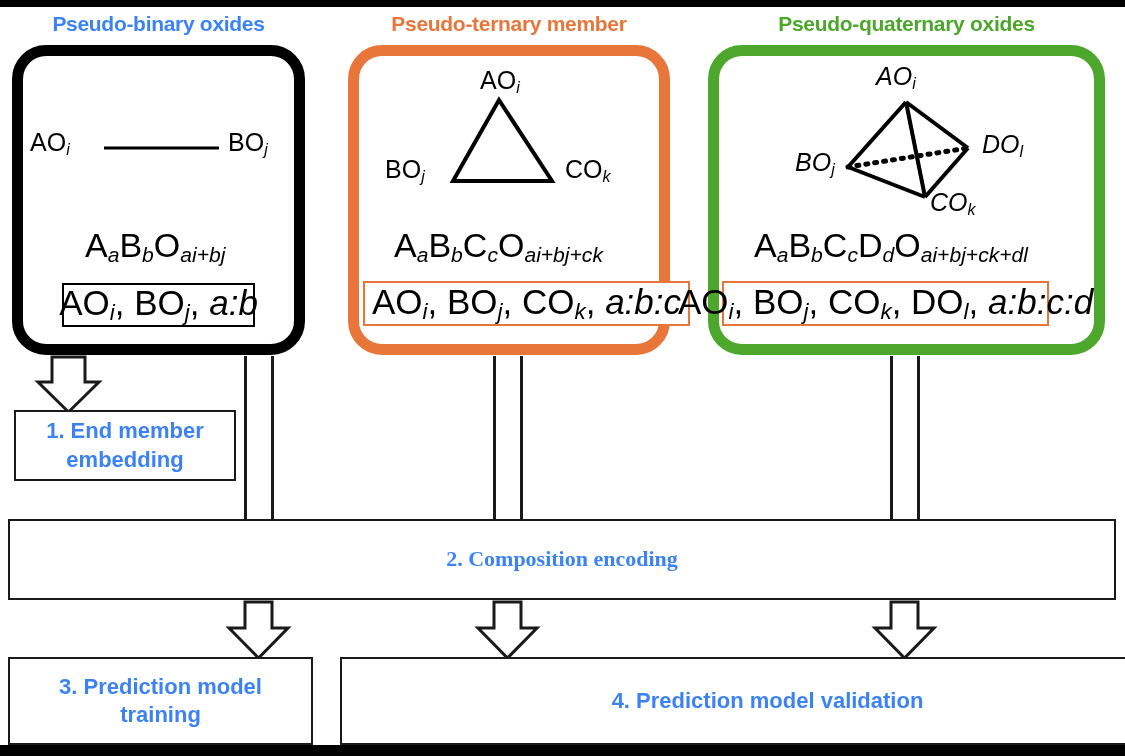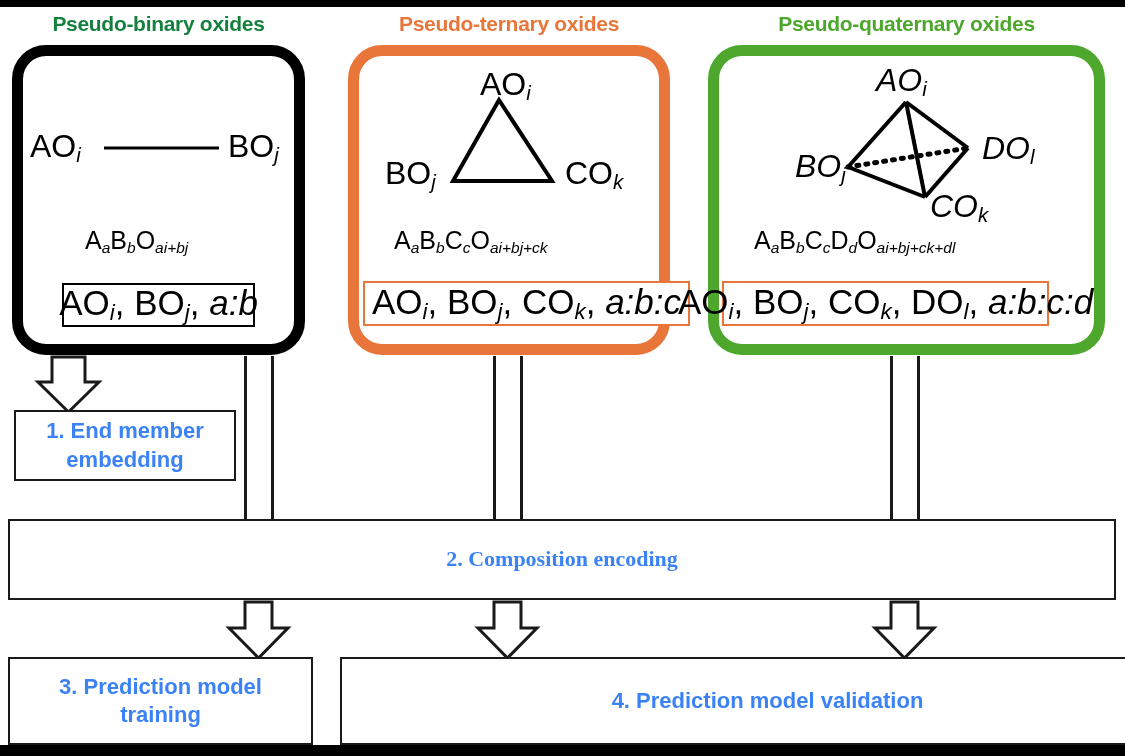--- a/index.html
+++ b/index.html
@@ -43,35 +43,35 @@
     border-style: solid;
     border-radius: 34px;
   }
   .panel-binary    { border-color: #000000; border-width: 11px; }
   .panel-ternary   { border-color: #E8763A; border-width: 11px; }
   .panel-quaternary{ border-color: #4CA72C; border-width: 11px; }
 
   
   .lbl {
     position: absolute;
-    font-size: 32px;
+    font-size: 25px;
     color: #000000;
     white-space: nowrap;
     line-height: 1;
   }
   .lbl sub {
     font-size: 0.64em;
     font-style: italic;
     vertical-align: -0.22em;
     line-height: 1;
   }
   .lbl.italic { font-style: italic; }
   .lbl.italic sub { font-style: italic; }
 
-  .formula { font-size: 25px; }
+  .formula { font-size: 34px; }
   .formula sub { font-size: 0.62em; vertical-align: -0.25em; }
 
   
   .desc-box {
     position: absolute;
     box-sizing: border-box;
     background: #ffffff;
     border: 2px solid #000000;
     display: flex;
     align-items: center;
@@ -123,22 +123,22 @@
   }
 </style>
 </head>
 <body>
 
 <div id="canvas">
 
   <div class="band band-top"></div>
   <div class="band band-bottom"></div>
 
-  <div class="panel-title" style="left:12px; top:12px; width:293px; color:#15803d;">Pseudo-binary oxides</div>
-  <div class="panel-title" style="left:348px; top:12px; width:322px; color:#E8763A;">Pseudo-ternary oxides</div>
+  <div class="panel-title" style="left:12px; top:12px; width:293px; color:#3b82f6;">Pseudo-binary oxides</div>
+  <div class="panel-title" style="left:348px; top:12px; width:322px; color:#E8763A;">Pseudo-ternary member</div>
   <div class="panel-title" style="left:708px; top:12px; width:397px; color:#4CA72C;">Pseudo-quaternary oxides</div>
 
   <div class="panel panel-binary" style="left:12px; top:45px; width:293px; height:310px;"></div>
 
   <div class="lbl" style="left:30px; top:130px;">AO<sub>i</sub></div>
   <div class="lbl" style="left:228px; top:130px;">BO<sub>j</sub></div>
 
   <div class="lbl formula" style="left:85px; top:228px;">A<sub>a</sub>B<sub>b</sub>O<sub>ai+bj</sub></div>
 
   <div class="desc-box" style="left:62px; top:283px; width:193px; height:44px;">

